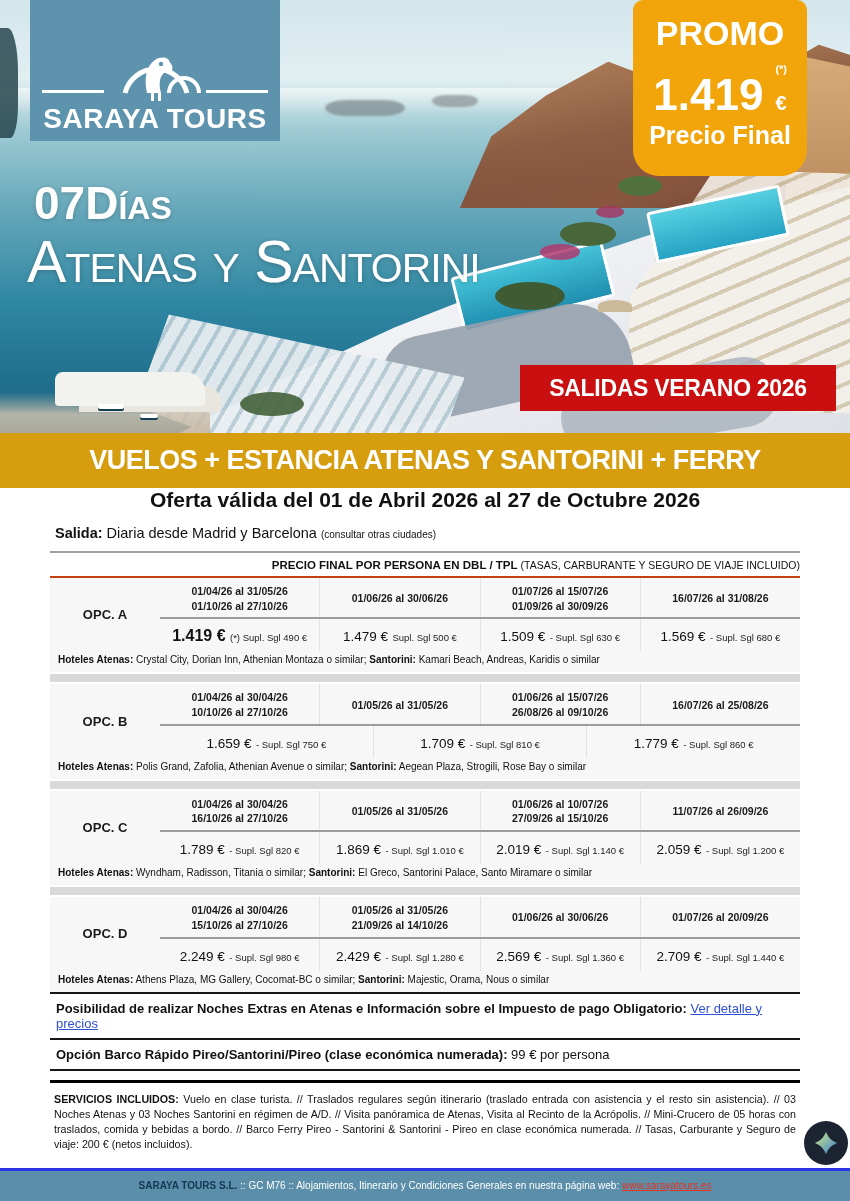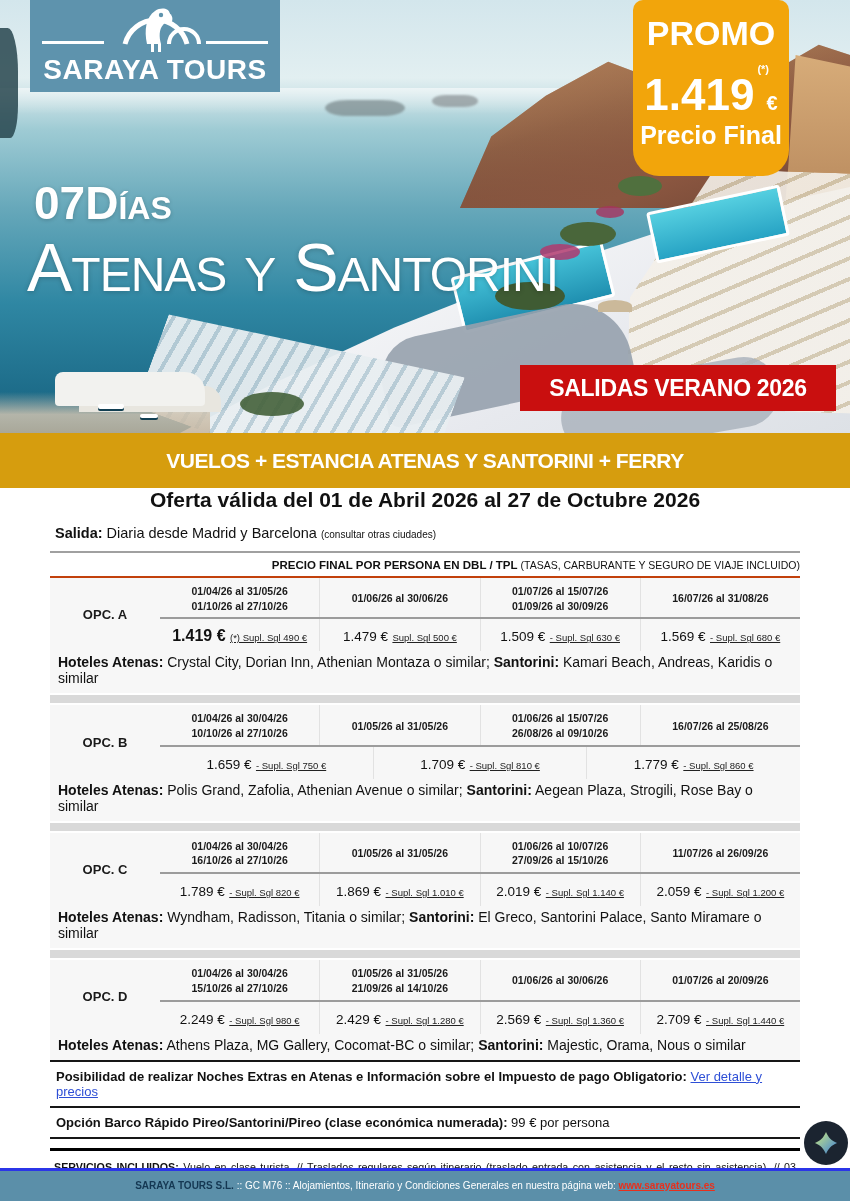--- a/index.html
+++ b/index.html
@@ -43,47 +43,47 @@
   .green4{top:392px;left:240px;width:64px;height:24px;background:#44603a;border-radius:50%;opacity:.9;}
   .flower1{top:244px;left:540px;width:40px;height:16px;background:#b03a6e;border-radius:50%;opacity:.85;}
   .flower2{top:206px;left:596px;width:28px;height:12px;background:#a8325f;border-radius:50%;opacity:.8;}
   .beach{top:392px;left:0;width:210px;height:41px;background:linear-gradient(180deg,#9fb9ad00,#cfc3b0 55%,#c3b49e);opacity:.85;}
   .housecluster{top:372px;left:55px;width:150px;height:34px;background:#f2f2ef;border-radius:8px 20px 4px 4px;box-shadow:20px 10px 0 -4px #e8e6df;}
   .boat1{top:404px;left:98px;width:26px;height:5px;background:#fff;border-radius:2px;box-shadow:0 2px 0 #123f52;}
   .boat2{top:414px;left:140px;width:18px;height:4px;background:#fff;border-radius:2px;box-shadow:0 2px 0 #123f52;}
   .umbrella{top:300px;left:598px;width:34px;height:12px;background:#cbb99a;border-radius:50% 50% 0 0;}
 
   
-  .logo-box{position:absolute;top:0;left:30px;width:250px;height:92px;background:#5e93ad;z-index:7;
+  .logo-box{position:absolute;top:0;left:30px;width:250px;height:141px;background:#5e93ad;z-index:7;
             display:flex;flex-direction:column;align-items:center;justify-content:flex-end;padding-bottom:8px;box-sizing:border-box;}
   .logo-art{position:relative;width:230px;height:64px;display:flex;align-items:flex-end;justify-content:center;}
   .logo-line{position:absolute;bottom:12px;height:3px;background:#fff;width:62px;}
   .logo-line.l{left:2px;} .logo-line.r{right:2px;}
   .logo-text{color:#fff;font-weight:bold;font-size:28px;letter-spacing:.5px;line-height:1;}
 
   
-  .promo{position:absolute;top:0;left:633px;width:156px;height:176px;background:#f2a50b;z-index:7;
+  .promo{position:absolute;top:0;left:633px;width:174px;height:176px;background:#f2a50b;z-index:7;
          border-radius:10px 10px 26px 26px;color:#fff;text-align:center;box-sizing:border-box;padding-top:14px;}
   .promo-label{font-size:34px;font-weight:bold;letter-spacing:0;}
   .promo-ast{font-size:11px;font-weight:bold;text-align:right;padding-right:20px;margin-top:10px;}
   .promo-priceline{font-size:44px;font-weight:bold;line-height:.9;margin-top:0;}
   .promo-cur{font-size:20px;font-weight:bold;}
   .promo-final{font-size:25px;font-weight:bold;margin-top:6px;}
 
   
   .days{position:absolute;top:176px;left:34px;z-index:5;color:#fff;font-size:46px;font-weight:600;
         font-variant:small-caps;text-shadow:0 1px 4px rgba(0,0,0,.2);letter-spacing:0;}
-  .big-title{position:absolute;top:228px;left:27px;z-index:5;color:#fff;font-size:68px;font-weight:500;
+  .big-title{position:absolute;top:228px;left:27px;z-index:5;color:#fff;font-size:59px;font-weight:500;
         font-variant:small-caps;letter-spacing:-1px;text-shadow:0 1px 5px rgba(0,0,0,.22);white-space:nowrap;}
   .salidas-badge{position:absolute;top:365px;left:520px;width:316px;height:46px;background:#c90f0f;z-index:6;
         display:flex;align-items:center;justify-content:center;color:#fff;font-weight:bold;font-size:23px;letter-spacing:-0.3px;}
 
   
   .banner{position:absolute;top:433px;left:0;width:850px;height:55px;background:#d69d0e;
-          display:flex;align-items:center;justify-content:center;color:#fff;font-weight:bold;font-size:21px;letter-spacing:-0.5px;}
+          display:flex;align-items:center;justify-content:center;color:#fff;font-weight:bold;font-size:27px;letter-spacing:-0.5px;}
 
   
   .content{position:absolute;top:488px;left:0;width:850px;}
   .offer-title{text-align:center;font-size:21px;font-weight:bold;color:#111;}
   .salida{margin:13px 0 0 55px;font-size:14.5px;color:#111;}
   .salida .note{font-size:10px;}
 
   .tablewrap{width:750px;margin:10px auto 0;}
   .thead{border-top:2px solid #a0a0a0;border-bottom:2px solid #c2410c;text-align:right;
          padding:6px 0 5px;font-size:11.5px;color:#111;}
@@ -93,39 +93,39 @@
   .opc-main{display:flex;}
   .opc-label{width:110px;display:flex;align-items:center;justify-content:center;font-weight:bold;font-size:13px;}
   .opc-right{flex:1;}
   .dates-row{display:flex;border-bottom:2px solid #9c9c9c;}
   .dates-row .cell{flex:1;display:flex;flex-direction:column;justify-content:center;text-align:center;
                    font-weight:bold;font-size:10.5px;line-height:1.4;padding:6px 0 4px;}
   .prices-row{display:flex;}
   .prices-row .cell{flex:1;text-align:center;padding:8px 0 6px;}
   .dates-row .cell + .cell,.prices-row .cell + .cell{border-left:1px solid #e2e2e2;}
   .pmain{font-size:13.5px;color:#111;}
-  .psupl{font-size:9.5px;color:#222;text-decoration:underline;}
+  .psupl{font-size:9.5px;color:#222;}
   .featured .pmain{font-weight:bold;font-size:16px;}
-  .hotels{padding:3px 8px 7px;font-size:14px;color:#111;}
+  .hotels{padding:3px 8px 7px;font-size:10px;color:#111;}
   .band{height:8px;background:#d9d9d9;border-top:2px solid #fff;border-bottom:2px solid #fff;}
 
   .extra-row{border-top:2px solid #161616;padding:7px 6px;font-size:13px;font-weight:bold;color:#111;}
   .extra-row.last{border-bottom:2px solid #161616;}
   .link{color:#2e4fd6;font-weight:400;text-decoration:underline;cursor:pointer;}
   .plain{font-weight:400;}
   .rule{height:3px;background:#000;margin-top:9px;}
 
   .terms{width:742px;margin:9px auto 0;}
   .terms p{margin:0 0 18px;font-size:10.7px;line-height:1.42;text-align:justify;color:#111;}
 
   
   .footer{position:absolute;bottom:0;left:0;width:850px;height:33px;background:#5b8fa9;border-top:3px solid #2b35e8;
           display:flex;flex-direction:column;align-items:center;justify-content:center;font-size:10px;color:#fff;line-height:1.45;box-sizing:border-box;}
   .footer .company{color:#143752;font-weight:bold;}
-  .footer .site{color:#e8301c;text-decoration:underline;font-weight:bold;cursor:pointer;}
+  .footer .site{color:#e8301c;text-decoration:underline;font-weight:normal;cursor:pointer;}
   .footer .red{color:#e8301c;font-weight:bold;}
 
   .widget{position:absolute;right:2px;bottom:36px;width:44px;height:44px;border-radius:50%;background:#1b2430;
           display:flex;align-items:center;justify-content:center;cursor:pointer;z-index:9;}
 </style>
 </head>
 <body>
 
 <div class="page">
 

